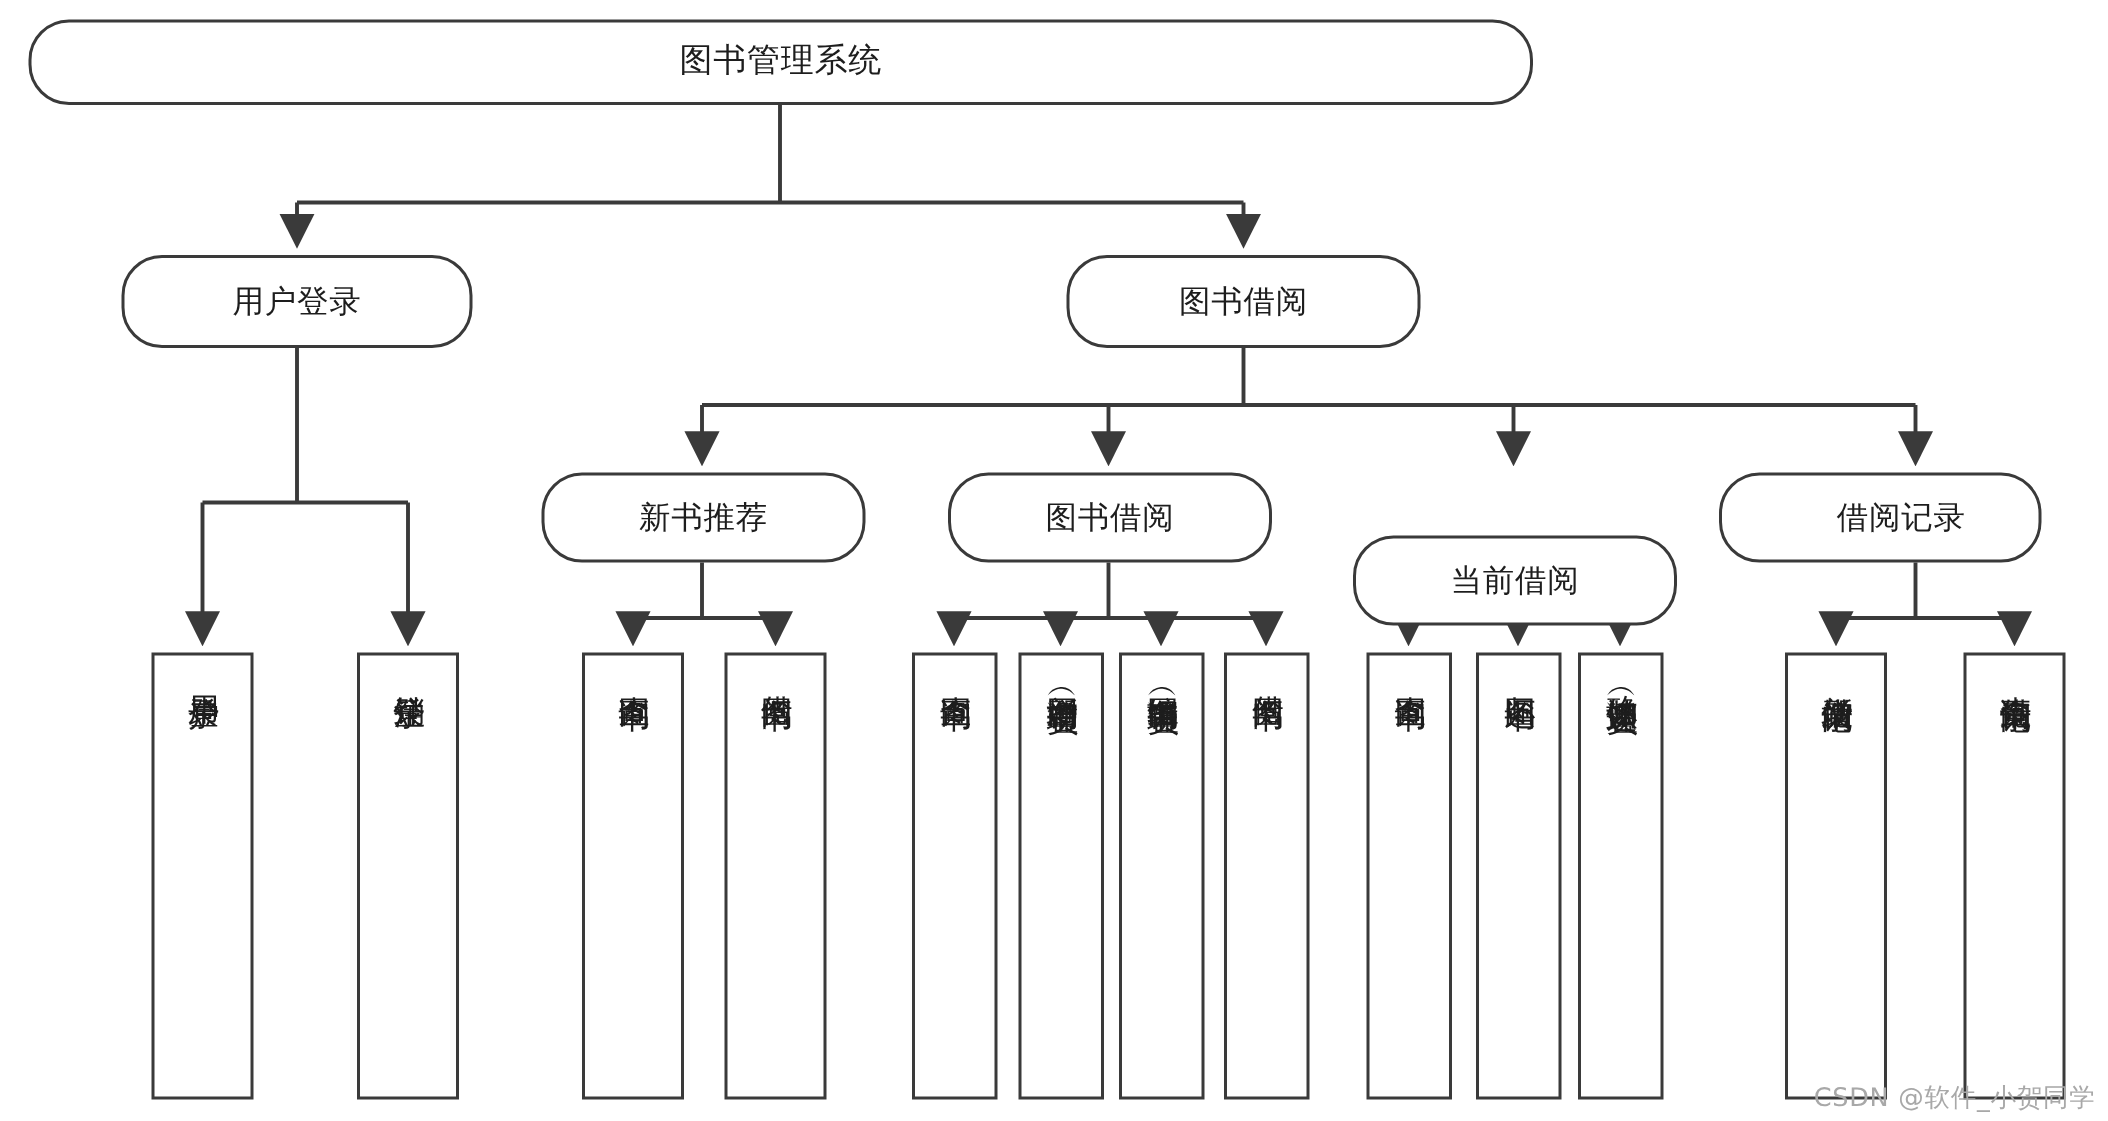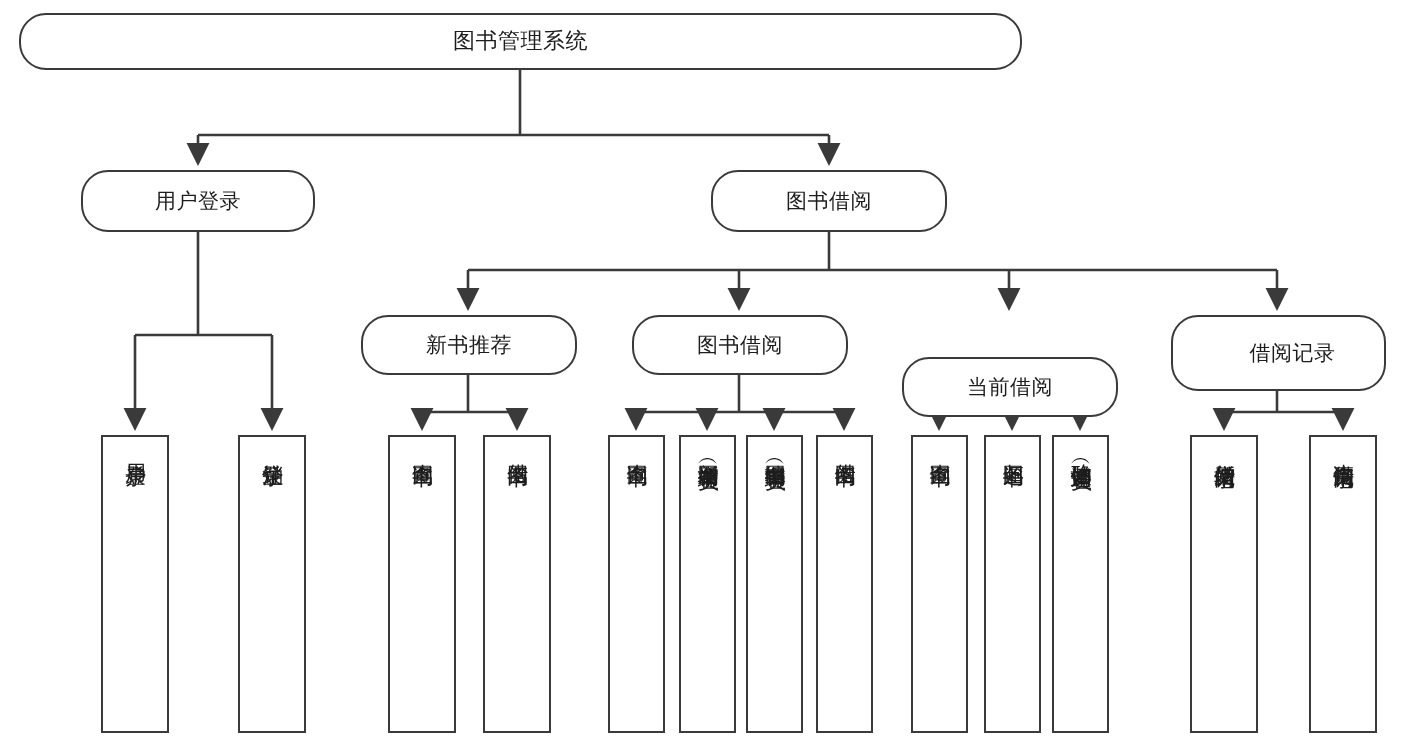--- a/index.html
+++ b/index.html
@@ -143,21 +143,21 @@
 
   <div class="node horiz" style="left:361px; top:315px; width:216px; height:60px;justify-content:center;">
     <span class="node-label">新书推荐</span>
   </div>
   <div class="node horiz" style="left:632px; top:315px; width:216px; height:60px;">
     <span class="node-label">图书借阅</span>
   </div>
   <div class="node horiz" style="left:902px; top:315px; width:216px; height:60px;margin-top:42px;">
     <span class="node-label">当前借阅</span>
   </div>
-  <div class="node horiz" style="left:1171px; top:315px; width:215px; height:76px;padding-left:28px;">
+  <div class="node horiz" style="left:1146px; top:315px; width:215px; height:60px;padding-left:28px;">
     <span class="node-label">借阅记录</span>
   </div>
 
   <div class="node vert" style="left:101px; top:435px; width:68px; height:298px;">
     <span class="node-label">用户登录</span>
   </div>
   <div class="node vert" style="left:238px; top:435px; width:68px; height:298px;">
     <span class="node-label">注销登录</span>
   </div>
 
@@ -191,13 +191,14 @@
     <span class="node-label">确认归还（管理员）</span>
   </div>
 
   <div class="node vert" style="left:1190px; top:435px; width:68px; height:298px;">
     <span class="node-label">新增借阅记录</span>
   </div>
   <div class="node vert" style="left:1309px; top:435px; width:68px; height:298px;">
     <span class="node-label">查询借阅记录</span>
   </div>
 
+  <div id="watermark">CSDN @软件_小贺同学</div>
 </div>
 
 </body></html>

